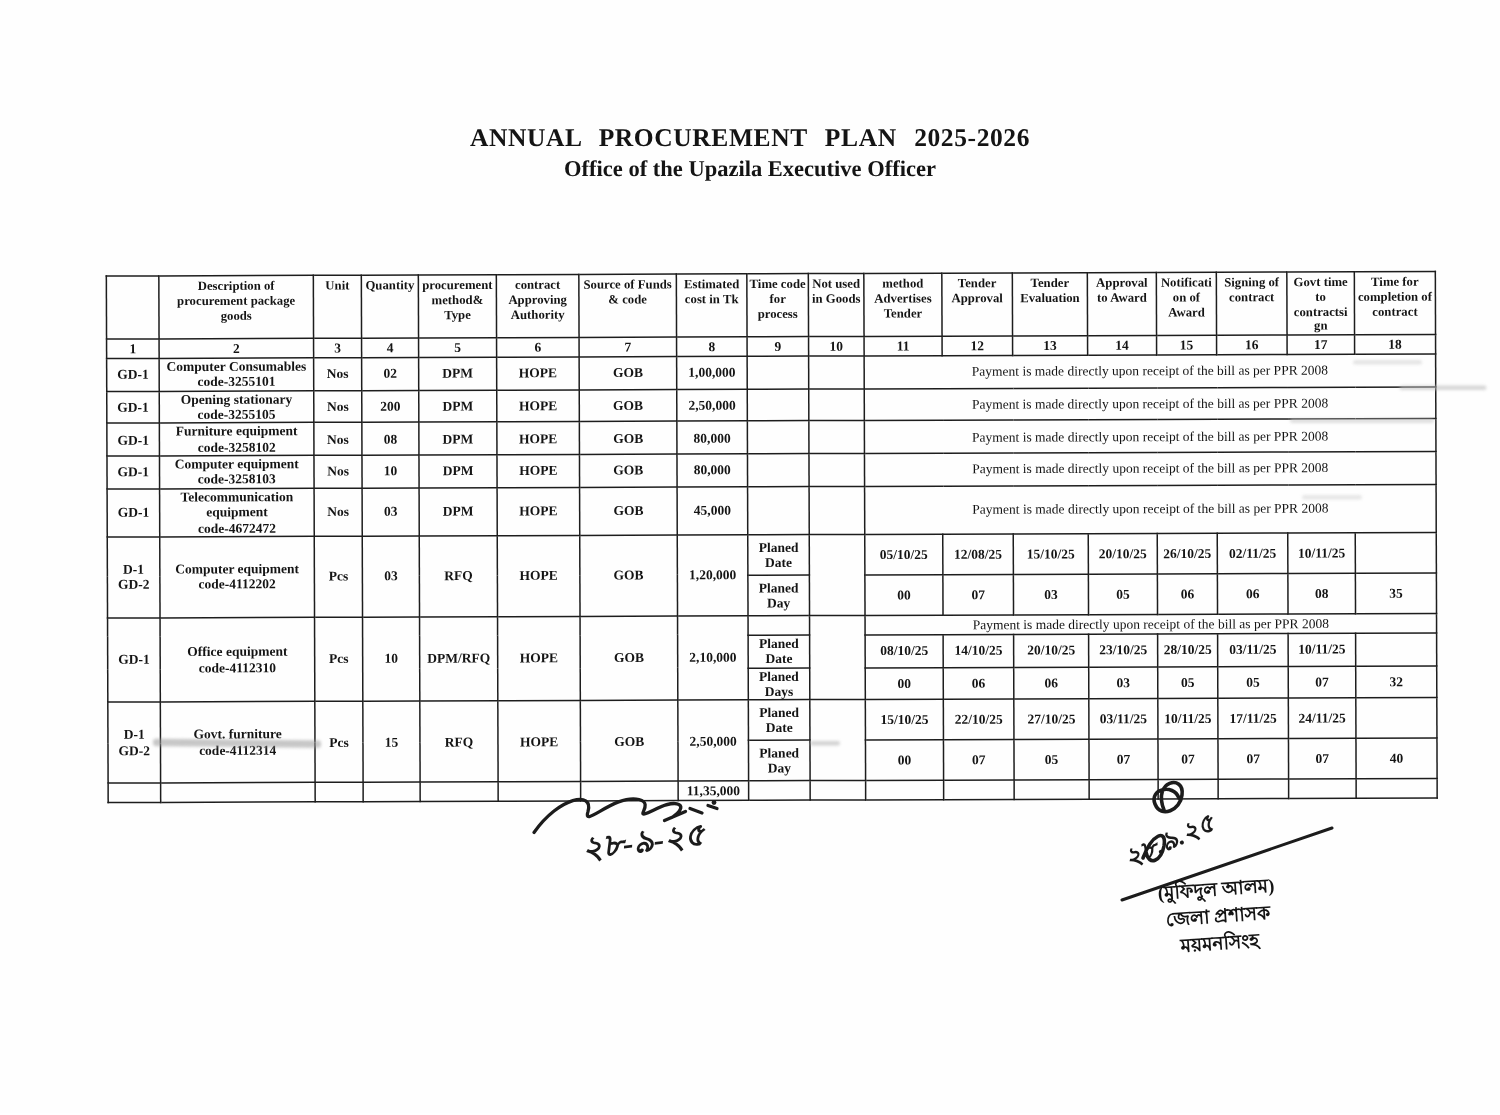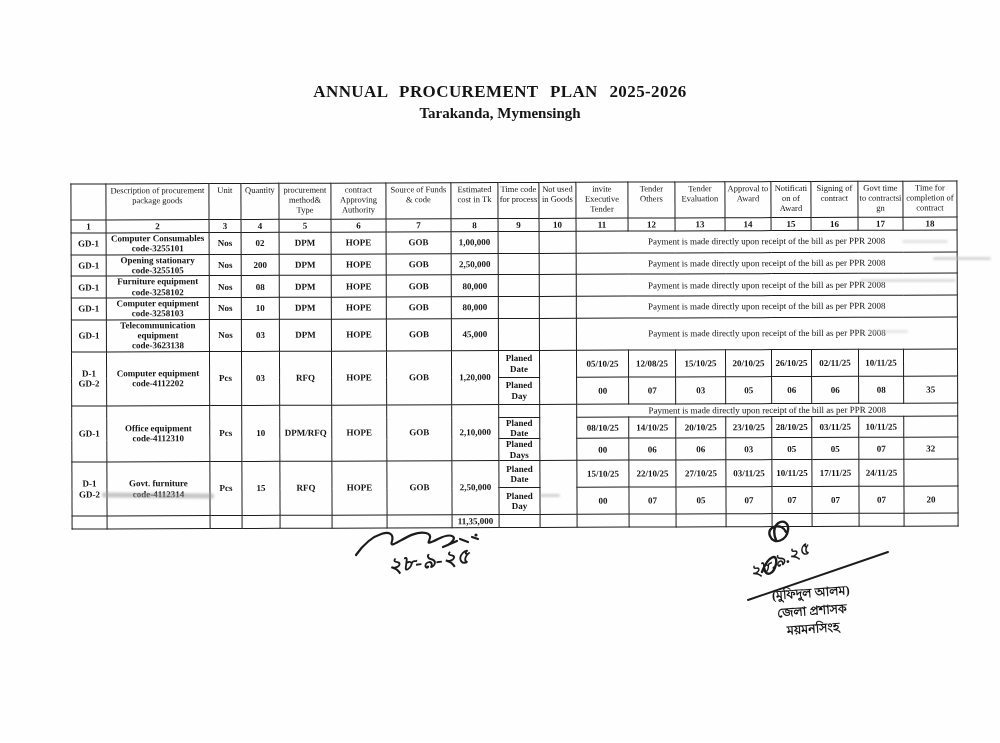--- a/index.html
+++ b/index.html
@@ -7,21 +7,21 @@
         font-family:"Liberation Serif",serif;color:#141414;}
   
   .title-block{position:absolute;top:82px;left:0;width:1000px;text-align:center;}
   .title-main{font-size:17px;font-weight:bold;word-spacing:7px;letter-spacing:.4px;}
   .title-sub{font-size:15px;font-weight:bold;margin-top:3px;}
   
   table.apt{position:absolute;left:71px;top:182px;border-collapse:collapse;table-layout:fixed;
             width:886px;transform:rotate(-0.2deg);}
   .apt td,.apt th{border:1px solid #1d1d1d;padding:0 1px;text-align:center;vertical-align:middle;
             font-size:9px;line-height:1.15;overflow:hidden;word-wrap:break-word;}
-  .apt th{font-weight:normal;vertical-align:top;font-size:8.5px;padding-top:2px;}
+  .apt th{font-weight:bold;vertical-align:top;font-size:8.5px;padding-top:2px;}
   .rh-hdr{height:36px}.rh-num{height:13px}.rh-s{height:18px}.rh-s5{height:28px}
   .rh-p1{height:27px}.rh-pay{height:13px}.rh-pd{height:18px}.rh-py{height:17px}.rh-tot{height:13px}
   .nums td{font-weight:bold;font-size:9px;}
   .rid{ter;text-align:left;vertical-align:top;padding-left:3px;font-weight:bold;font-size:9px;}
   .desc{vertical-align:top;font-weight:bold;font-size:8.7px;margin-left:45px;}
   .vtop{vertical-align:top;font-weight:bold;}
   .fund{vertical-align:top;padding-top:8px;font-weight:bold;}
   .fund-mid{font-weight:bold;}
   .cost{font-weight:bold;}
   .note{font-size:9.3px;font-weight:normal;}
@@ -39,21 +39,21 @@
   
   .smudge{position:absolute;border-radius:2px;filter:blur(1px);}
 </style>
 </head>
 <body>
 
 <div class="page">
 
   <div class="title-block">
     <div class="title-main">ANNUAL  PROCUREMENT  PLAN 2025-2026</div>
-    <div class="title-sub">Tarakanda, Mymensingh</div>
+    <div class="title-sub">Office of the Upazila Executive Officer</div>
   </div>
 
   <table class="apt">
     <colgroup>
       <col style="width:35px">
         <col style="width:103px">
         <col style="width:32px">
         <col style="width:38px">
       <col style="width:52px">
         <col style="width:55px">
@@ -76,22 +76,22 @@
       <th></th>
       <th>Description of procurement package goods</th>
       <th>Unit</th>
       <th>Quantity</th>
       <th>procurement method&amp; Type</th>
       <th>contract Approving Authority</th>
       <th>Source of Funds &amp; code</th>
       <th>Estimated cost in Tk</th>
       <th>Time code for process</th>
       <th>Not used in Goods</th>
-      <th>invite Executive Tender</th>
-      <th>Tender Others</th>
+      <th>method Advertises Tender</th>
+      <th>Tender Approval</th>
       <th>Tender Evaluation</th>
       <th>Approval to Award</th>
       <th>Notificati on of Award</th>
       <th>Signing of contract</th>
       <th>Govt time to contractsi gn</th>
       <th>Time for completion of contract</th>
     </tr>
 
     <tr class="rh-num nums">
       <td>1</td>
@@ -175,21 +175,21 @@
       <td class="fund-mid">GOB</td>
       <td class="cost">80,000</td>
       <td></td>
       <td></td>
       <td class="note" colspan="8">Payment is made directly upon receipt of the bill as per PPR 2008</td>
     </tr>
     <tr class="rh-s5">
       <td class="rid">GD-1</td>
       <td class="desc">
         <div>Telecommunication equipment</div>
-        <div>code-3623138</div>
+        <div>code-4672472</div>
       </td>
       <td class="vtop">Nos</td>
       <td class="vtop">03</td>
       <td class="vtop">DPM</td>
       <td class="vtop">HOPE</td>
       <td class="fund-mid">GOB</td>
       <td class="cost vtop">45,000</td>
       <td></td>
       <td></td>
       <td class="note" colspan="8">Payment is made directly upon receipt of the bill as per PPR 2008</td>
@@ -302,21 +302,21 @@
     </tr>
     <tr class="rh-p1">
       <td class="plabel">Planed Day</td>
       <td class="ncell">00</td>
       <td class="ncell">07</td>
       <td class="ncell">05</td>
       <td class="ncell">07</td>
       <td class="ncell">07</td>
       <td class="ncell">07</td>
       <td class="ncell">07</td>
-      <td class="ncell">20</td>
+      <td class="ncell">40</td>
     </tr>
 
     <tr class="rh-tot">
       <td></td>
       <td></td>
       <td></td>
       <td></td>
       <td></td>
       <td></td>
       <td></td>

